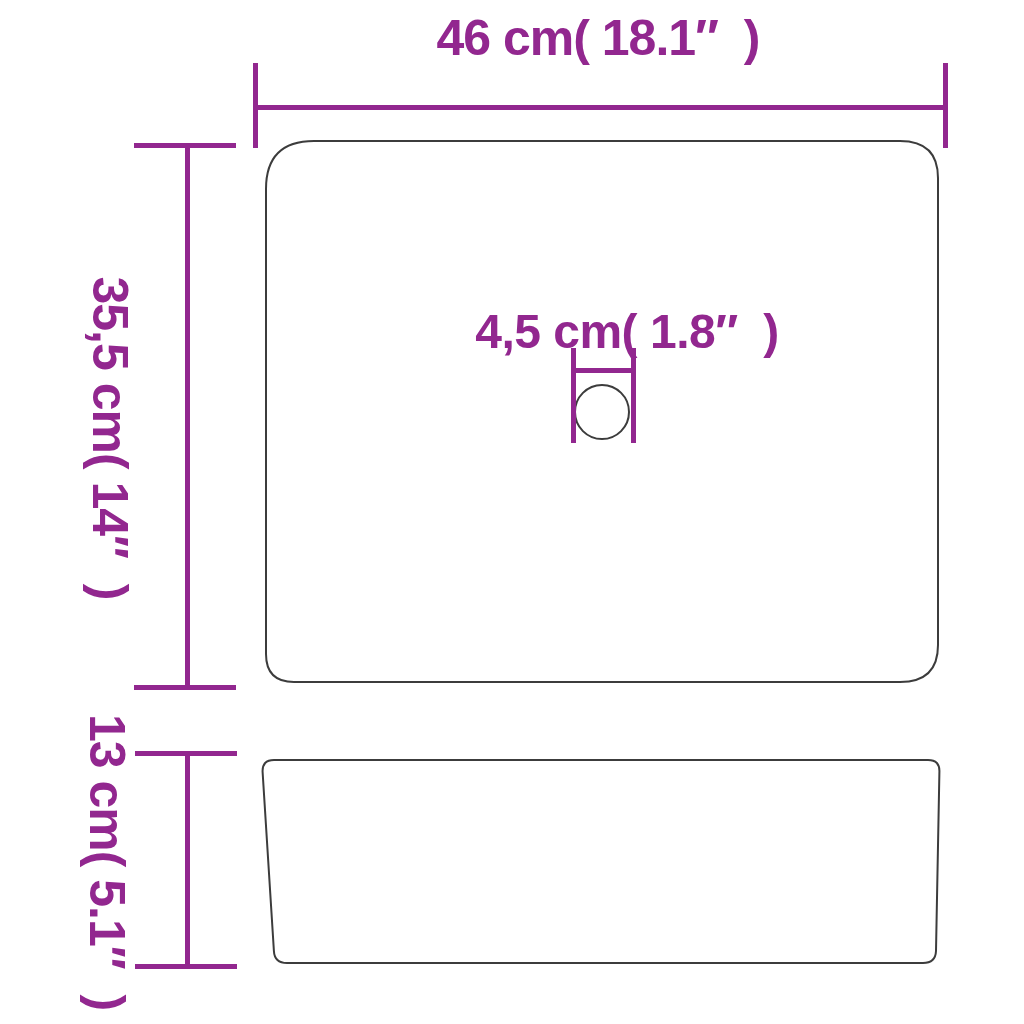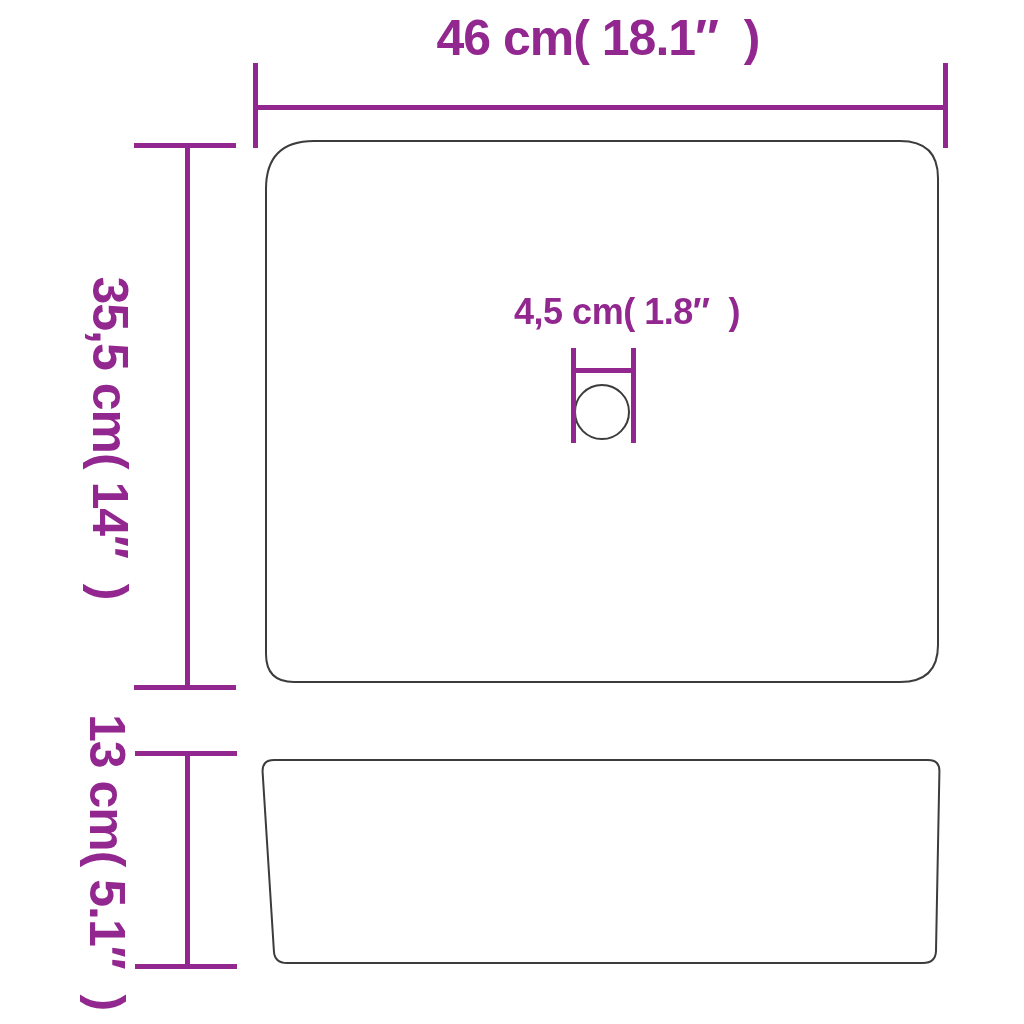--- a/index.html
+++ b/index.html
@@ -25,22 +25,23 @@
     position: absolute;
     color: #92278f;
     font-weight: 700;
     font-size: 50px;
     line-height: 1;
     letter-spacing: -1px;
     white-space: pre;
     transform: translate(-50%, -50%);
   }
   .lbl.small {
-    font-size: 36px;
+    font-size: 48px;
     letter-spacing: -0.5px;
+    margin-top: 20px;
   }
   .lbl.rot90 {
     transform: translate(-50%, -50%) rotate(90deg);
   }
   
   #outline-svg {
     position: absolute;
     left: 0;
     top: 0;
     width: 1024px;

